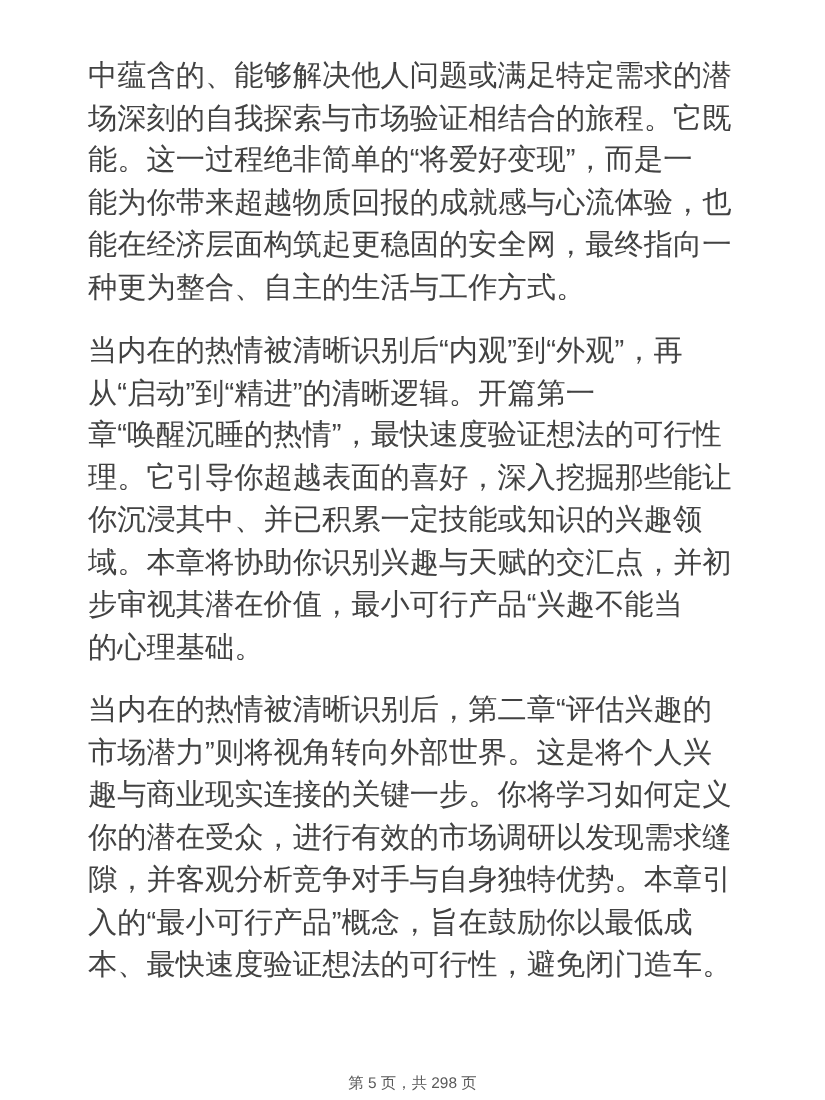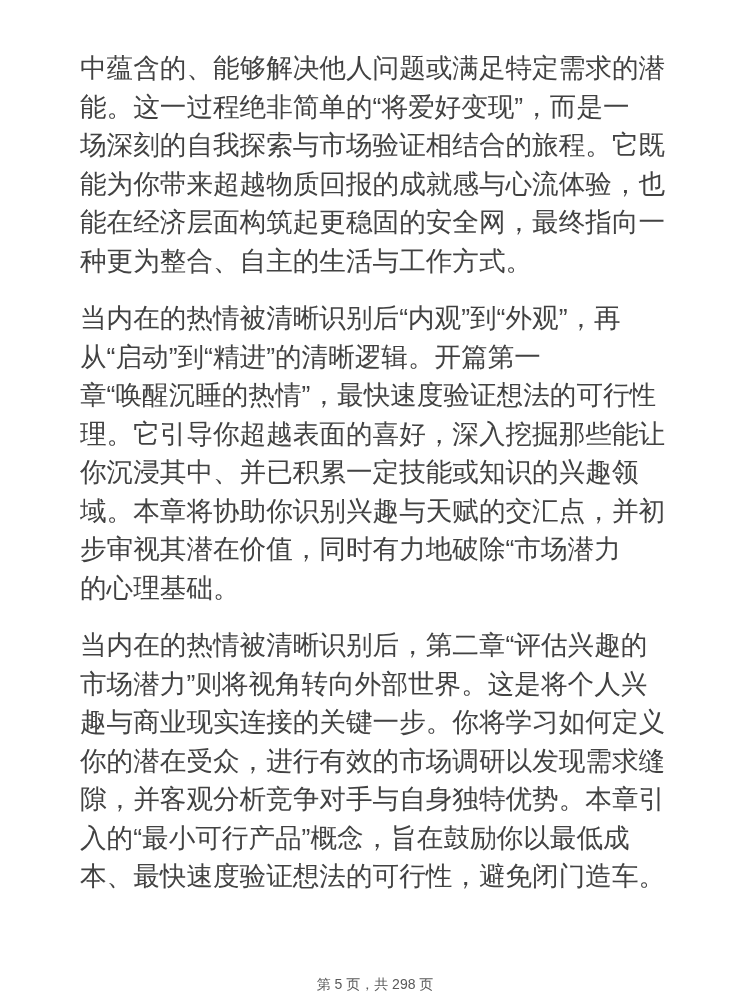--- a/index.html
+++ b/index.html
@@ -46,34 +46,34 @@
     margin-top:33px;
   }
 </style>
 </head>
 <body>
 
 <div class="page">
   <main class="content">
       <div class="paragraph">
         <div class="text-line">中蕴含的、能够解决他人问题或满足特定需求的潜</div>
+        <div class="text-line">场深刻的自我探索与市场验证相结合的旅程。它既</div>
         <div class="text-line">能。这一过程绝非简单的“将爱好变现”，而是一</div>
-        <div class="text-line">场深刻的自我探索与市场验证相结合的旅程。它既</div>
         <div class="text-line">能为你带来超越物质回报的成就感与心流体验，也</div>
         <div class="text-line">能在经济层面构筑起更稳固的安全网，最终指向一</div>
         <div class="text-line">种更为整合、自主的生活与工作方式。</div>
       </div>
       <div class="paragraph">
         <div class="text-line">当内在的热情被清晰识别后“内观”到“外观”，再</div>
         <div class="text-line">从“启动”到“精进”的清晰逻辑。开篇第一</div>
         <div class="text-line">章“唤醒沉睡的热情”，最快速度验证想法的可行性</div>
         <div class="text-line">理。它引导你超越表面的喜好，深入挖掘那些能让</div>
         <div class="text-line">你沉浸其中、并已积累一定技能或知识的兴趣领</div>
         <div class="text-line">域。本章将协助你识别兴趣与天赋的交汇点，并初</div>
-        <div class="text-line">步审视其潜在价值，同时有力地破除“市场潜力</div>
+        <div class="text-line">步审视其潜在价值，最小可行产品“兴趣不能当</div>
         <div class="text-line">的心理基础。</div>
       </div>
       <div class="paragraph">
         <div class="text-line">当内在的热情被清晰识别后，第二章“评估兴趣的</div>
         <div class="text-line">市场潜力”则将视角转向外部世界。这是将个人兴</div>
         <div class="text-line">趣与商业现实连接的关键一步。你将学习如何定义</div>
         <div class="text-line">你的潜在受众，进行有效的市场调研以发现需求缝</div>
         <div class="text-line">隙，并客观分析竞争对手与自身独特优势。本章引</div>
         <div class="text-line">入的“最小可行产品”概念，旨在鼓励你以最低成</div>
         <div class="text-line">本、最快速度验证想法的可行性，避免闭门造车。</div>

